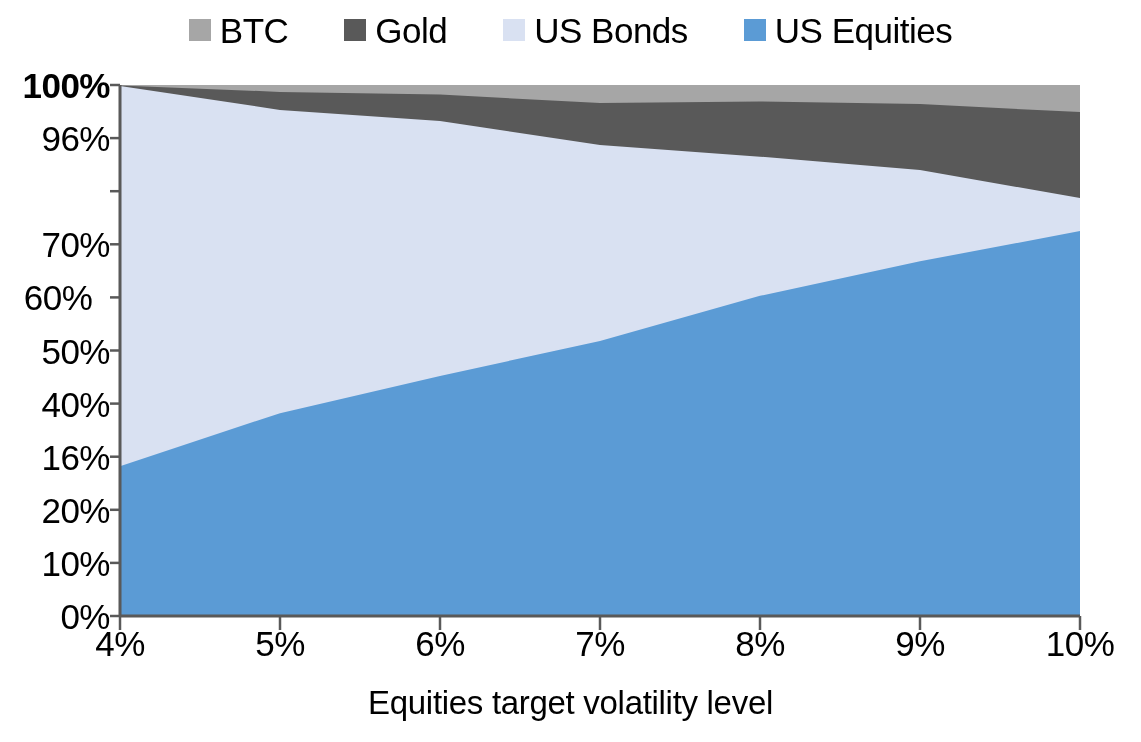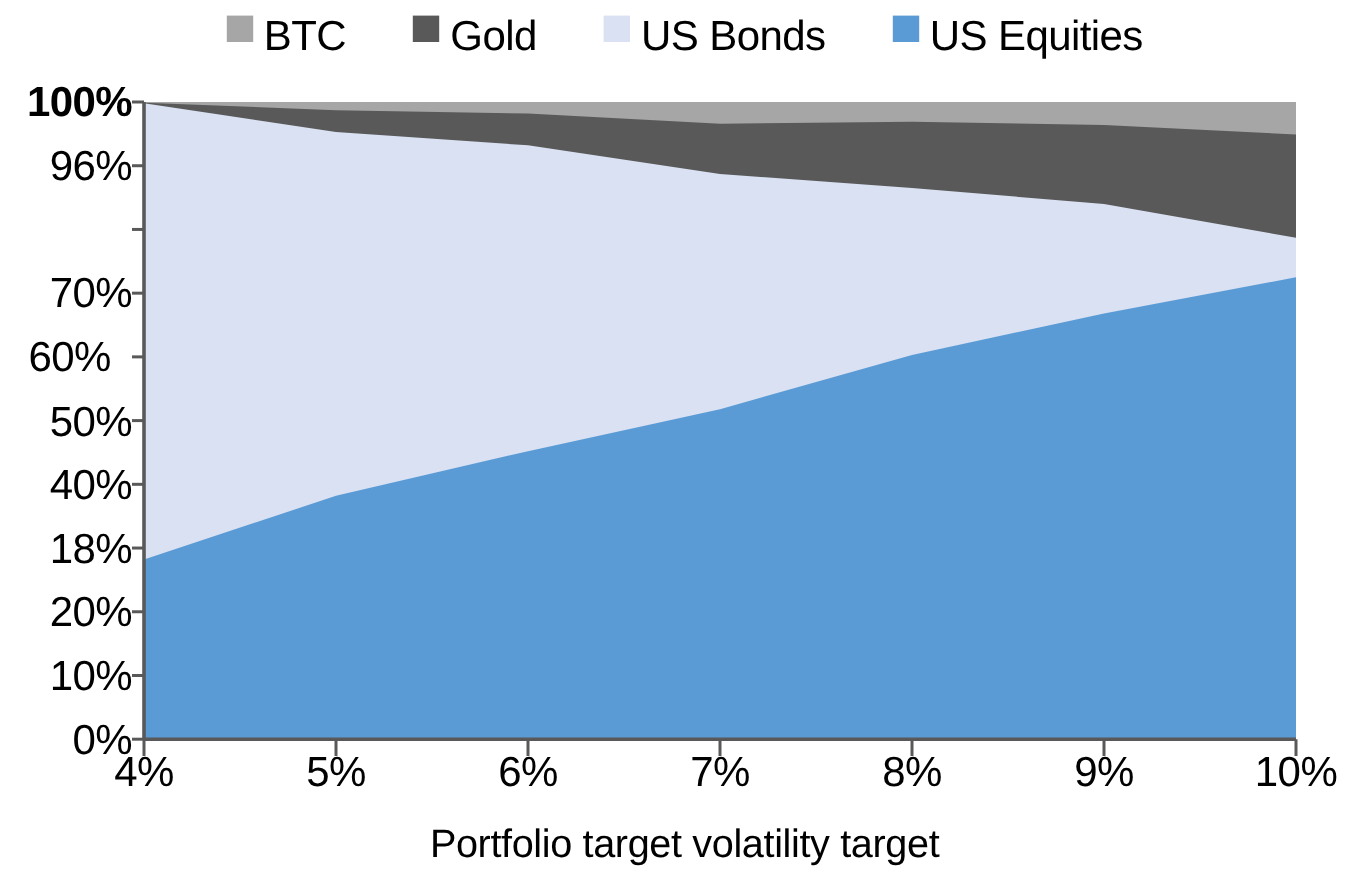--- a/index.html
+++ b/index.html
@@ -28,21 +28,21 @@
     left: 0;
     top: 8px;
     width: 1141px;
     height: 44px;
     display: flex;
     justify-content: center;
     align-items: center;
   }
   .legend-item {
     display: flex;
-    align-items: flex-start;
+    align-items: center;
     margin: 0 28px;
   }
   .legend-swatch {
     width: 22px;
     height: 22px;
     margin-right: 9px;
     flex: 0 0 auto;
   }
   .legend-label {
     font-size: 35px;
@@ -162,34 +162,34 @@
           <line x1="120" y1="85" x2="120" y2="616" stroke="#595959" stroke-width="3"></line>
           <line x1="120" y1="616" x2="1080" y2="616" stroke="#595959" stroke-width="3"></line>
         </g>
     </svg>
   </div>
 
   <div id="ytick-layer">
       <div class="ytick-label" style="top: 599px;">0%</div>
       <div class="ytick-label" style="top: 545.9px;">10%</div>
       <div class="ytick-label" style="top: 492.8px;">20%</div>
-      <div class="ytick-label" style="top: 439.7px;">18%</div>
+      <div class="ytick-label" style="top: 439.7px;">16%</div>
       <div class="ytick-label" style="top: 386.6px;">40%</div>
       <div class="ytick-label" style="top: 333.5px;">50%</div>
       <div class="ytick-label" style="top: 280.4px; text-align: center;">60%</div>
       <div class="ytick-label" style="top: 227.3px;">70%</div>
       <div class="ytick-label" style="top: 121.1px;">96%</div>
       <div class="ytick-label" style="top: 68px; font-weight: bold;">100%</div>
     </div>
 
   <div id="xtick-layer">
       <div class="xtick-label" style="left: 60px;">4%</div>
       <div class="xtick-label" style="left: 220px;">5%</div>
       <div class="xtick-label" style="left: 380px;">6%</div>
       <div class="xtick-label" style="left: 540px;">7%</div>
       <div class="xtick-label" style="left: 700px;">8%</div>
       <div class="xtick-label" style="left: 860px;">9%</div>
       <div class="xtick-label" style="left: 1020px;">10%</div>
     </div>
 
-  <div id="xaxis-title">Portfolio target volatility target</div>
+  <div id="xaxis-title">Equities target volatility level</div>
 
 </div>
 
 </body></html>

